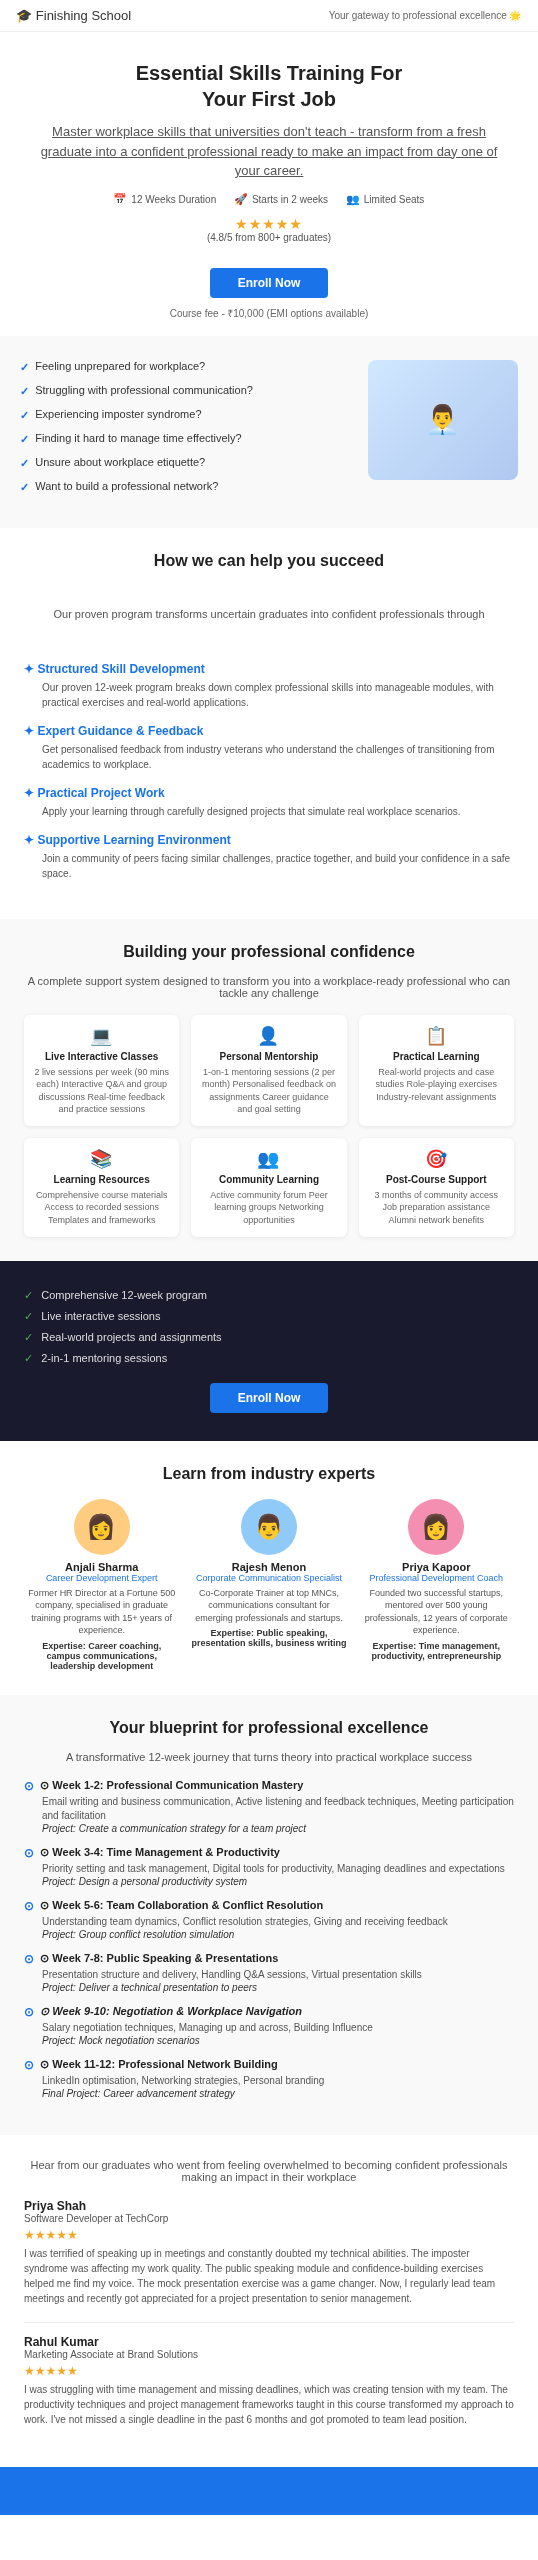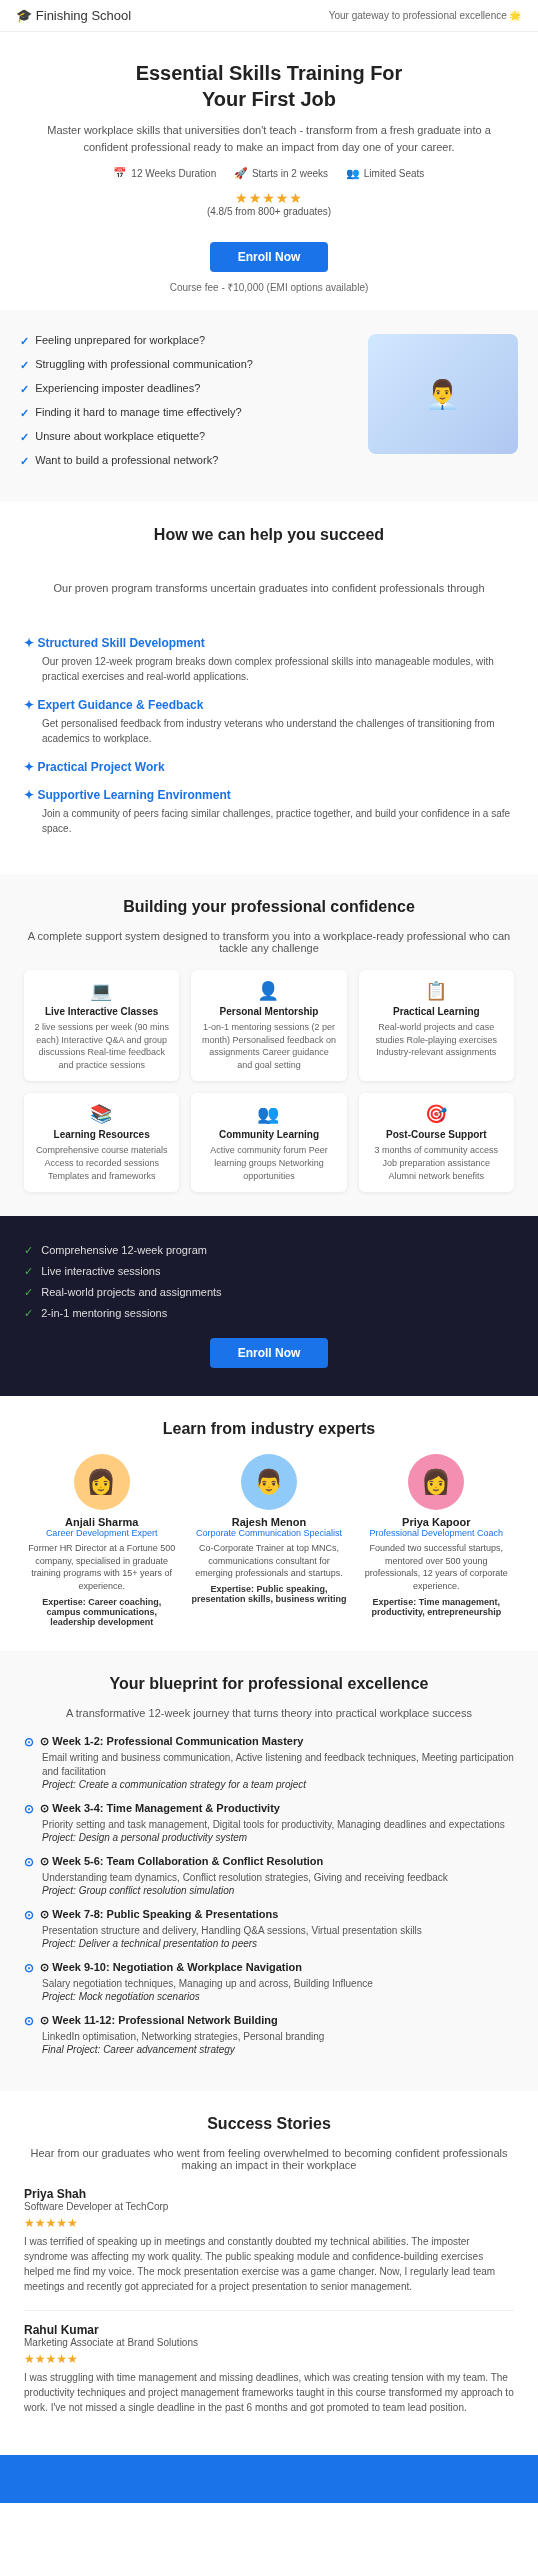--- a/index.html
+++ b/index.html
@@ -11,21 +11,21 @@
       border-bottom: 1px solid #eee;
       display: flex;
       align-items: center;
       justify-content: space-between;
       padding: 8px 16px;
     }
 
     
     .hero { text-align: center; padding: 28px 40px 16px; background: #fff; }
     .hero h1 { font-size: 22px; font-weight: bold; color: #222; line-height: 1.3; margin-bottom: 10px; }
-    .hero p { font-size: 11px; color: #555; margin-bottom: 12px; line-height: 1.5; }
+    .hero p { font-size: 13px; color: #555; margin-bottom: 12px; line-height: 1.5; text-decoration: underline; }
     .hero-badges { display: flex; justify-content: center; gap: 18px; margin-bottom: 10px; font-size: 10px; color: #555; }
     .hero-badge { display: flex; align-items: center; gap: 4px; }
     .badge-icon { font-size: 11px; }
     .stars { color: #f5a623; font-size: 14px; letter-spacing: 1px; }
     .rating-text { font-size: 10px; color: #555; margin-bottom: 10px; }
     .btn-enroll {
       background: #1a73e8;
       color: #fff;
       border: none;
       padding: 8px 28px;
@@ -156,21 +156,21 @@
       <div class="challenge-item">
           <span class="check-icon">✓</span>
           <span>Feeling unprepared for workplace?</span>
         </div>
       <div class="challenge-item">
           <span class="check-icon">✓</span>
           <span>Struggling with professional communication?</span>
         </div>
       <div class="challenge-item">
           <span class="check-icon">✓</span>
-          <span>Experiencing imposter deadlines?</span>
+          <span>Experiencing imposter syndrome?</span>
         </div>
       <div class="challenge-item">
           <span class="check-icon">✓</span>
           <span>Finding it hard to manage time effectively?</span>
         </div>
       <div class="challenge-item">
           <span class="check-icon">✓</span>
           <span>Unsure about workplace etiquette?</span>
         </div>
       <div class="challenge-item">
@@ -191,20 +191,21 @@
     <div class="help-item">
       <div class="help-item-title">✦ Structured Skill Development</div>
       <div class="help-item-desc">Our proven 12-week program breaks down complex professional skills into manageable modules, with practical exercises and real-world applications.</div>
     </div>
     <div class="help-item">
       <div class="help-item-title">✦ Expert Guidance &amp; Feedback</div>
       <div class="help-item-desc">Get personalised feedback from industry veterans who understand the challenges of transitioning from academics to workplace.</div>
     </div>
     <div class="help-item">
       <div class="help-item-title">✦ Practical Project Work</div>
+      <div class="help-item-desc">Apply your learning through carefully designed projects that simulate real workplace scenarios.</div>
     </div>
     <div class="help-item">
       <div class="help-item-title">✦ Supportive Learning Environment</div>
       <div class="help-item-desc">Join a community of peers facing similar challenges, practice together, and build your confidence in a safe space.</div>
     </div>
   </div>
 </section>
 
 <section class="confidence">
   <div class="section-title">Building your professional confidence</div>
@@ -343,37 +344,36 @@
     <div class="blueprint-week">
         <span class="week-num-icon">⊙</span>
         <span style="font-size:11px;font-weight:bold;">⊙ Week 7-8: Public Speaking &amp; Presentations</span>
       </div>
     <div class="blueprint-desc">Presentation structure and delivery, Handling Q&amp;A sessions, Virtual presentation skills</div>
     <div class="blueprint-project">Project: Deliver a technical presentation to peers</div>
   </div>
   <div class="blueprint-item">
     <div class="blueprint-week">
         <span class="week-num-icon">⊙</span>
-        <span style="font-size:11px;font-weight:bold;">⊙ Week 9-10: Negotiation &amp; Workplace Navigation</span>
+        <span style="font-size:11px;font-weight:bold;font-style:italic;">⊙ Week 9-10: Negotiation &amp; Workplace Navigation</span>
       </div>
     <div class="blueprint-desc">Salary negotiation techniques, Managing up and across, Building Influence</div>
     <div class="blueprint-project">Project: Mock negotiation scenarios</div>
   </div>
   <div class="blueprint-item">
     <div class="blueprint-week">
         <span class="week-num-icon">⊙</span>
         <span style="font-size:11px;font-weight:bold;">⊙ Week 11-12: Professional Network Building</span>
       </div>
     <div class="blueprint-desc">LinkedIn optimisation, Networking strategies, Personal branding</div>
     <div class="blueprint-project">Final Project: Career advancement strategy</div>
   </div>
 </section>
 
 <section class="stories">
-  <div class="section-title">Success Stories</div>
   <div class="section-subtitle" style="font-size:11px;color:#555;text-align:center;margin-bottom:16px;">Hear from our graduates who went from feeling overwhelmed to becoming confident professionals making an impact in their workplace</div>
   <div class="story-card">
     <div class="story-name">Priya Shah</div>
     <div class="story-role">Software Developer at TechCorp</div>
     <div class="story-stars">★★★★★</div>
     <div class="story-text">I was terrified of speaking up in meetings and constantly doubted my technical abilities. The imposter syndrome was affecting my work quality. The public speaking module and confidence-building exercises helped me find my voice. The mock presentation exercise was a game changer. Now, I regularly lead team meetings and recently got appreciated for a project presentation to senior management.</div>
   </div>
   <hr class="divider">
   <div style="margin-top:12px;" class="story-card">
     <div class="story-name">Rahul Kumar</div>

